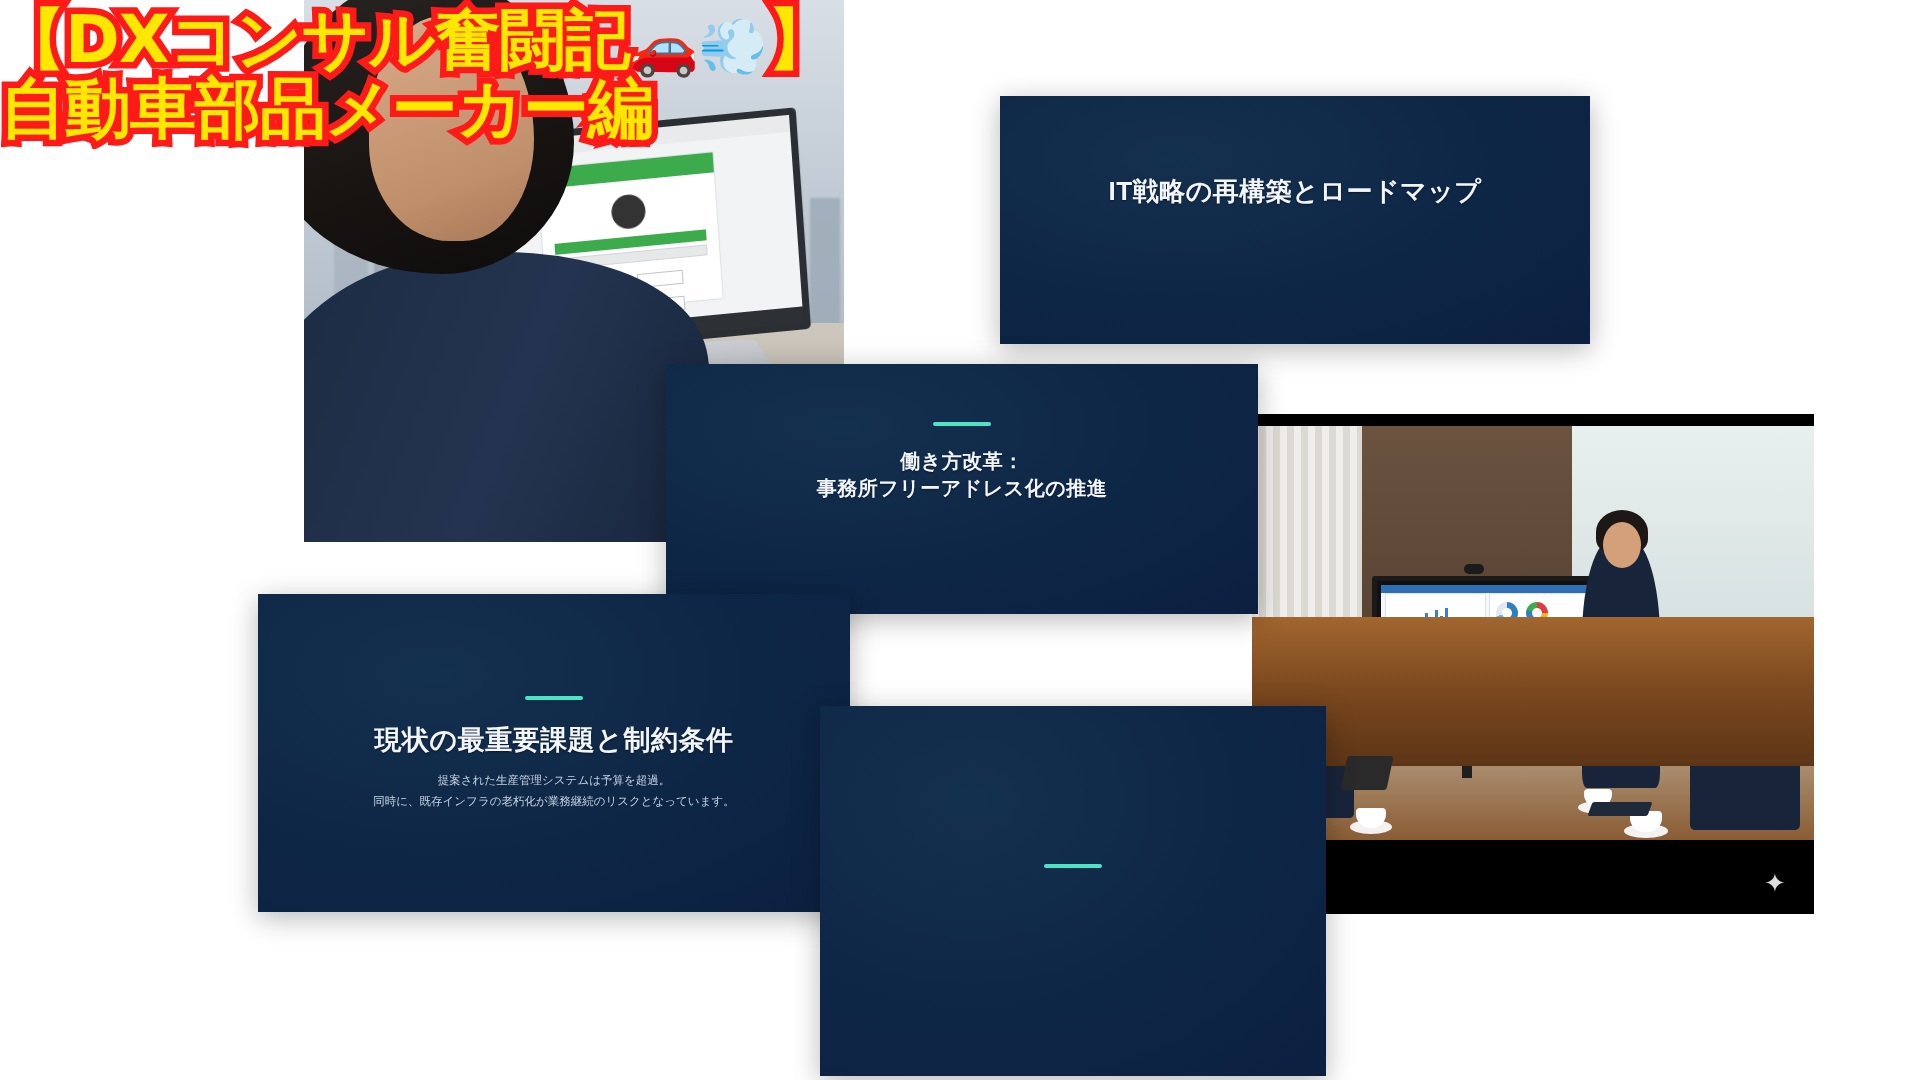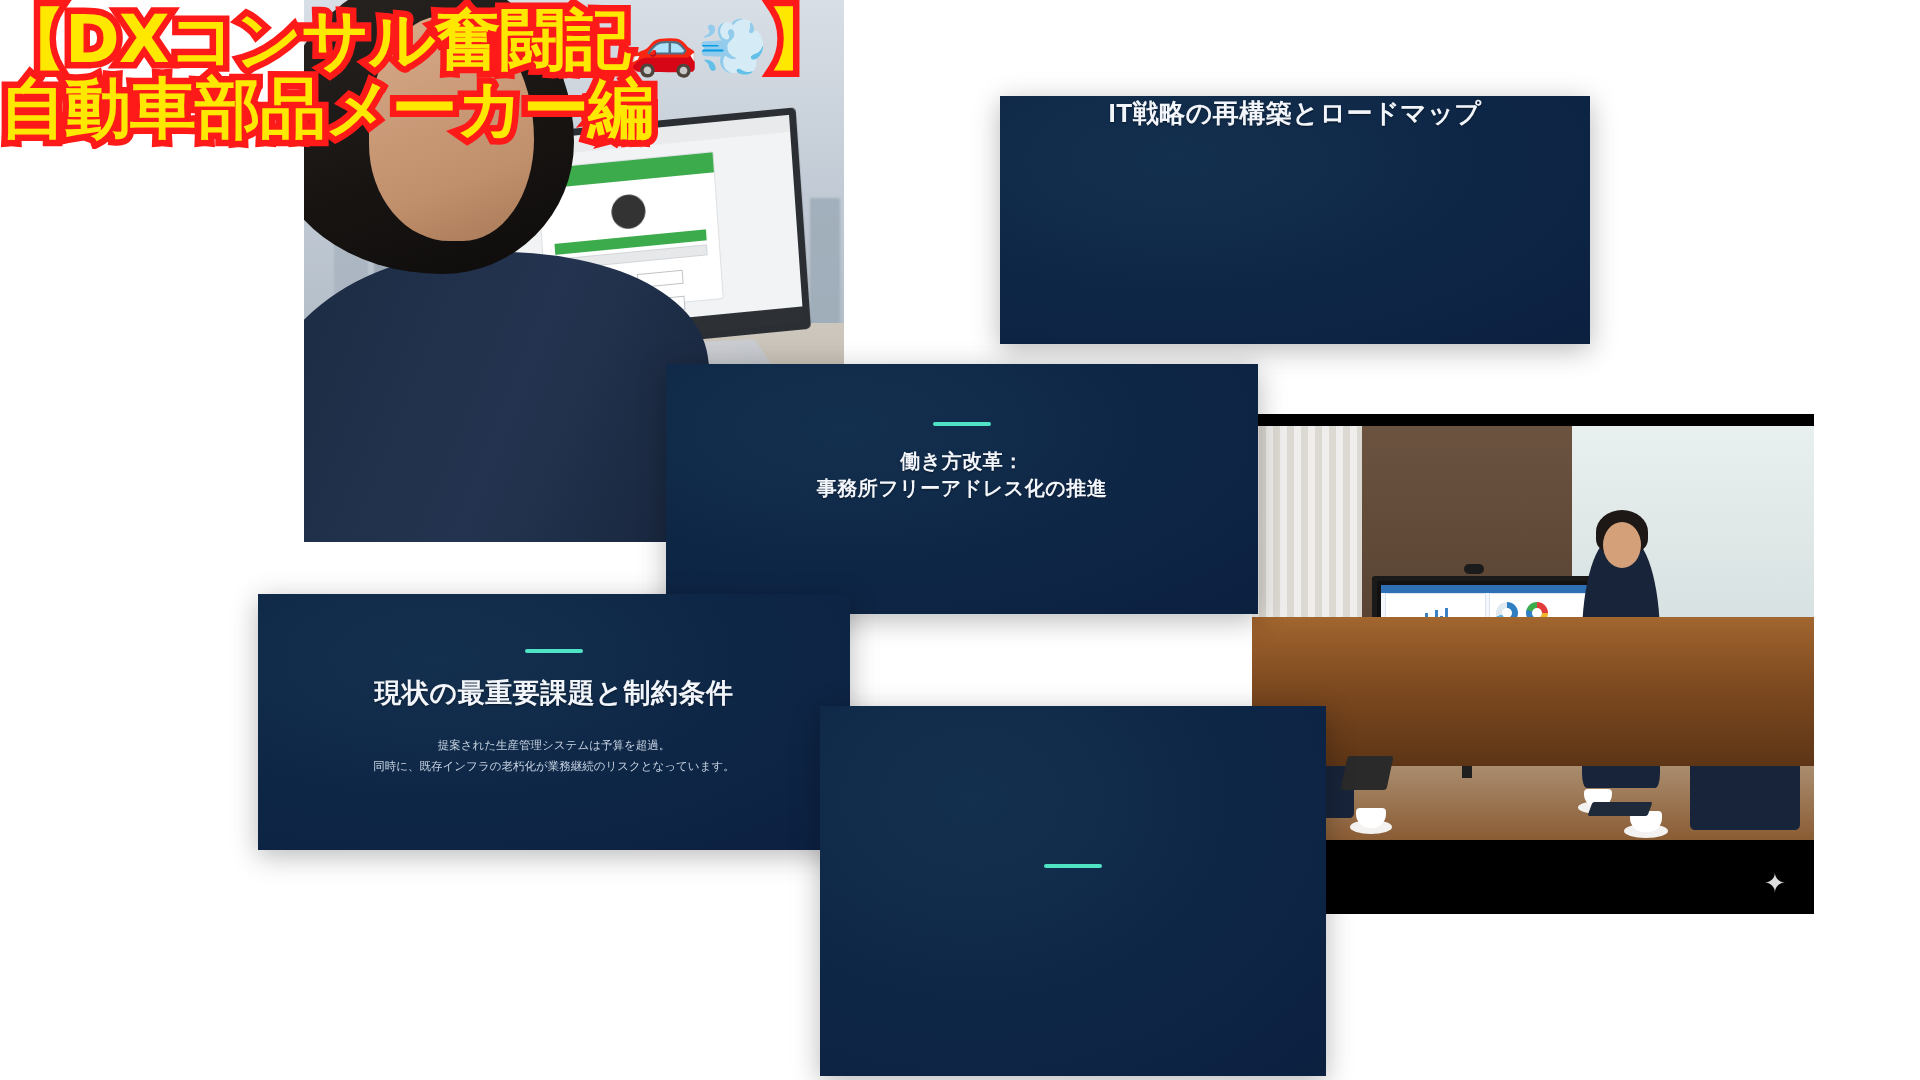--- a/index.html
+++ b/index.html
@@ -41,40 +41,40 @@
     color:#c7d3e2;
     line-height:1.75;
     margin:14px 0 0 0;
     white-space:pre-line;
     font-weight:500;
   }
 
   
   #slide-it-strategy{
     left:1000px;top:96px;width:590px;height:248px;
-    justify-content:flex-start;
+    justify-content:flex-start;padding-top:78px;
   }
   #slide-it-strategy .slide-title{font-size:26px;}
   #slide-it-strategy .slide-sub{font-size:11.5px;margin-top:20px;}
 
   
   #slide-workstyle{
     left:666px;top:364px;width:592px;height:250px;
     justify-content:flex-start;padding-top:58px;
   }
   #slide-workstyle .slide-title{font-size:20px;}
   #slide-workstyle .slide-sub{font-size:11.5px;margin-top:18px;}
 
   
   #slide-issues{
-    left:258px;top:594px;width:592px;height:256px;
-    justify-content:flex-start;padding-top:55px;
+    left:258px;top:594px;width:592px;height:318px;
+    justify-content:flex-start;padding-top:102px;
   }
   #slide-issues .slide-title{font-size:27px;}
-  #slide-issues .slide-sub{font-size:11.5px;margin-top:24px;}
+  #slide-issues .slide-sub{font-size:11.5px;margin-top:12px;}
 
   
   #slide-security{
     left:820px;top:706px;width:506px;height:370px;
     justify-content:flex-start;padding-top:158px;
   }
   #slide-security .slide-title{font-size:24px;}
   #slide-security .slide-sub{font-size:11px;margin-top:18px;}
 
   

